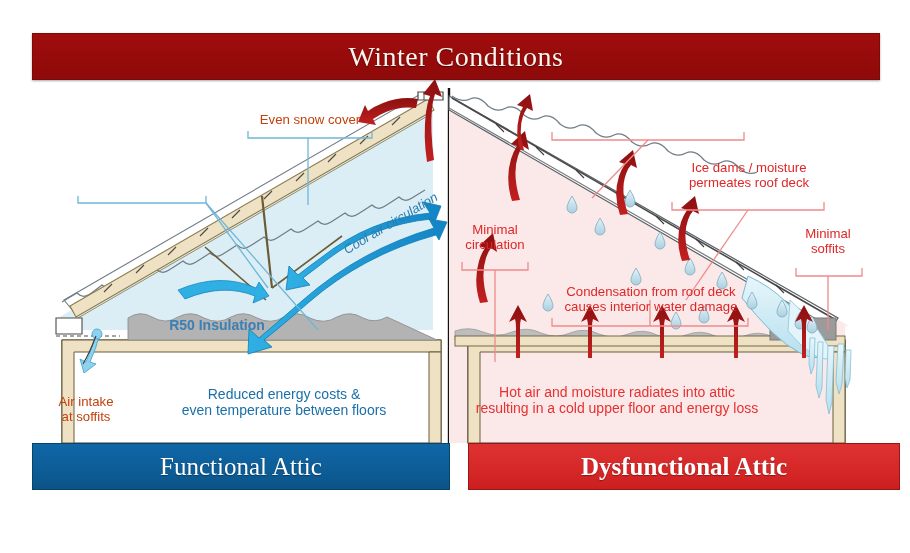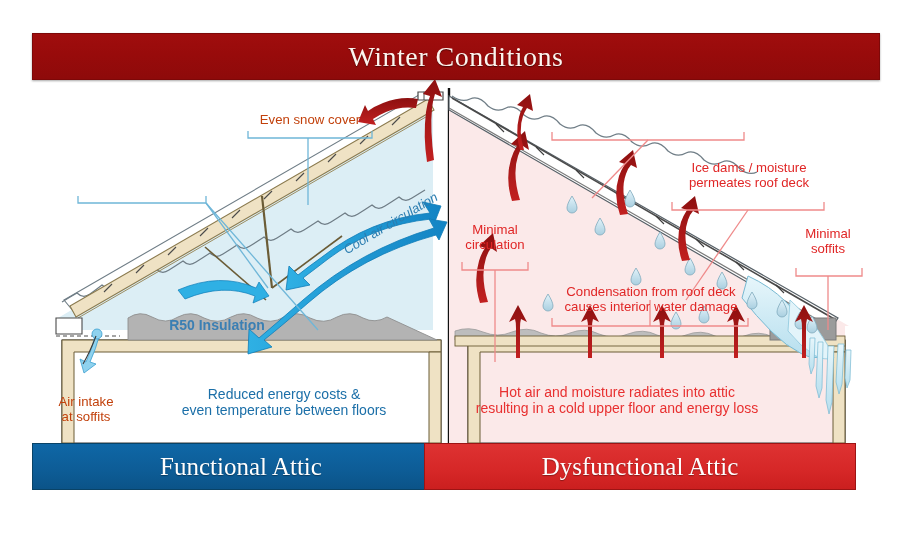--- a/index.html
+++ b/index.html
@@ -19,21 +19,21 @@
     text-shadow:0 1px 1px rgba(0,0,0,.5);
   }
 
   
   .banner{
     position:absolute;top:443px;height:45px;display:flex;align-items:center;justify-content:center;
     font-family:"Liberation Serif",serif;font-size:25px;color:#ffffff;
     text-shadow:0 1px 1px rgba(0,0,0,.35);
   }
   .banner.left{left:32px;width:416px;background:linear-gradient(180deg,#0f67a6 0%,#0d5c96 60%,#0b5388 100%);border:1px solid #094367;}
-  .banner.right{left:424px;width:430px;background:linear-gradient(180deg,#de3232 0%,#d62727 60%,#cb1f1f 100%);border:1px solid #9d1414;}
+  .banner.right{left:468px;width:430px;background:linear-gradient(180deg,#de3232 0%,#d62727 60%,#cb1f1f 100%);border:1px solid #9d1414;font-weight:bold;}
 
   
   #svgwrap{position:absolute;left:0;top:0;width:910px;height:553px;}
   svg{display:block;}
 
   
   .callout{position:absolute;font-size:13.2px;line-height:1.16;text-align:center;white-space:pre-line;}
   .callout.blue{color:#c2410c;}
   .callout.red{color:#e02626;}
   .callout.insul{color:#3b7fb3;font-weight:bold;font-size:14px;}

